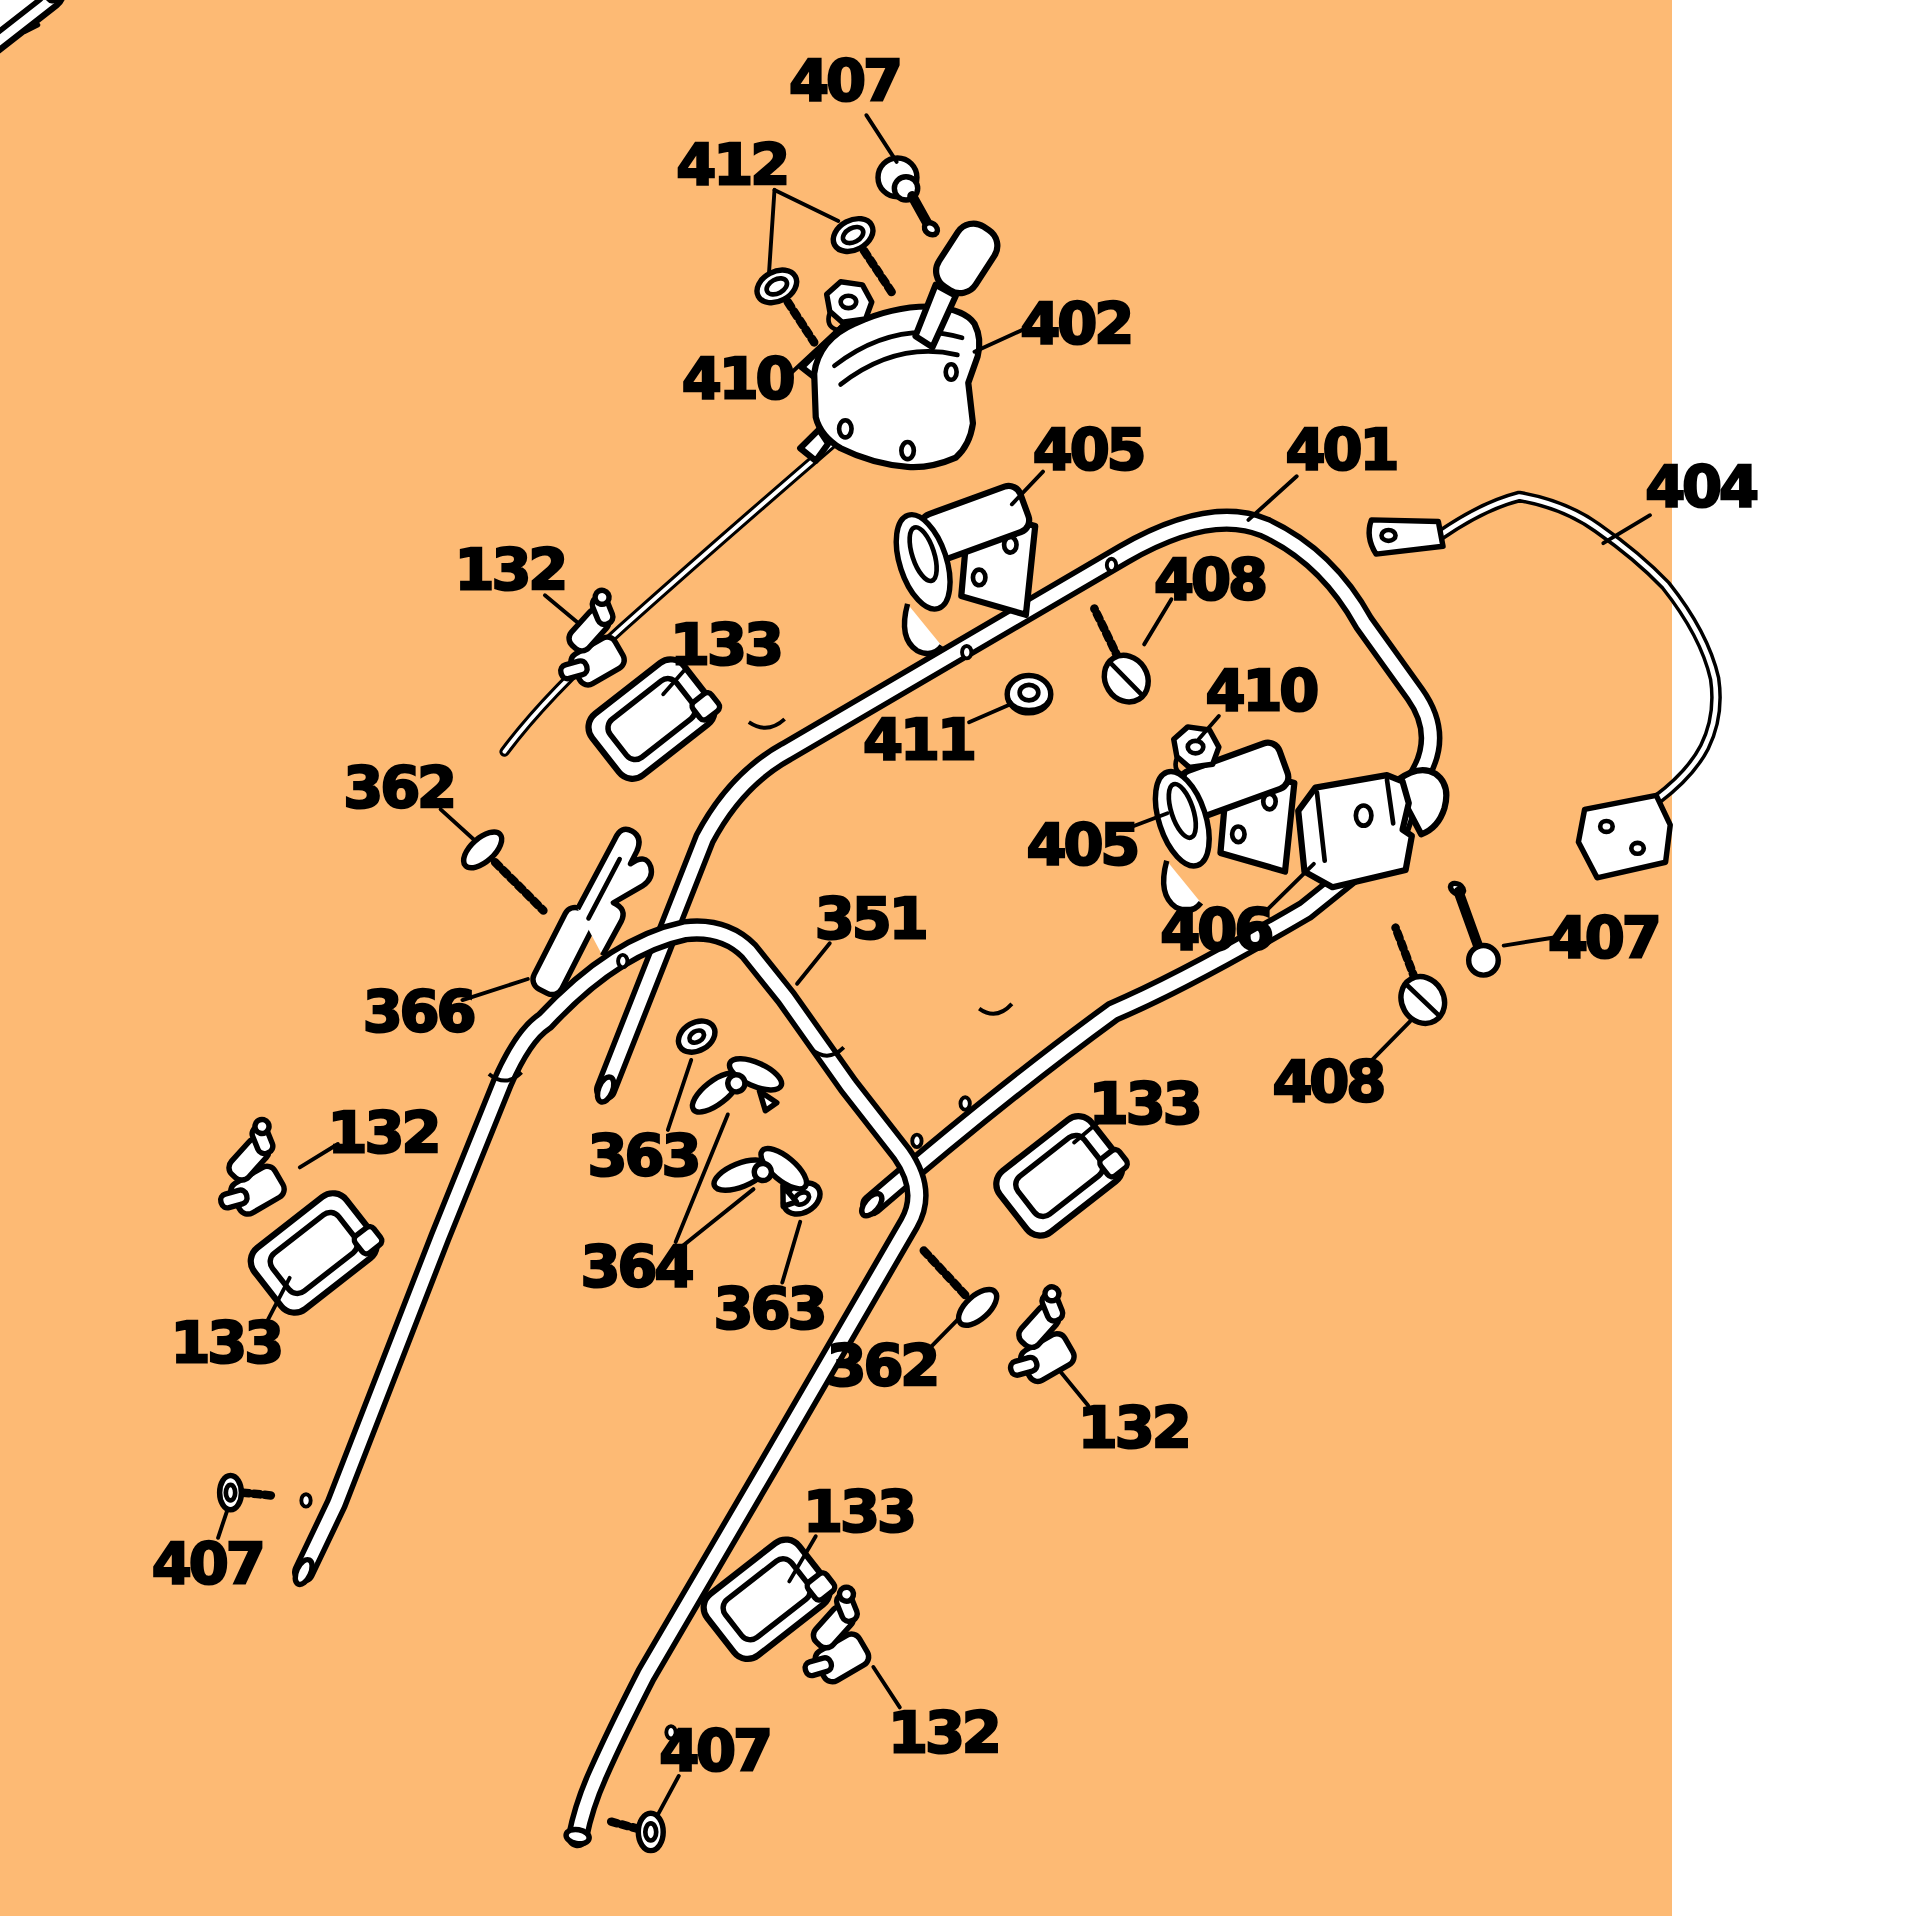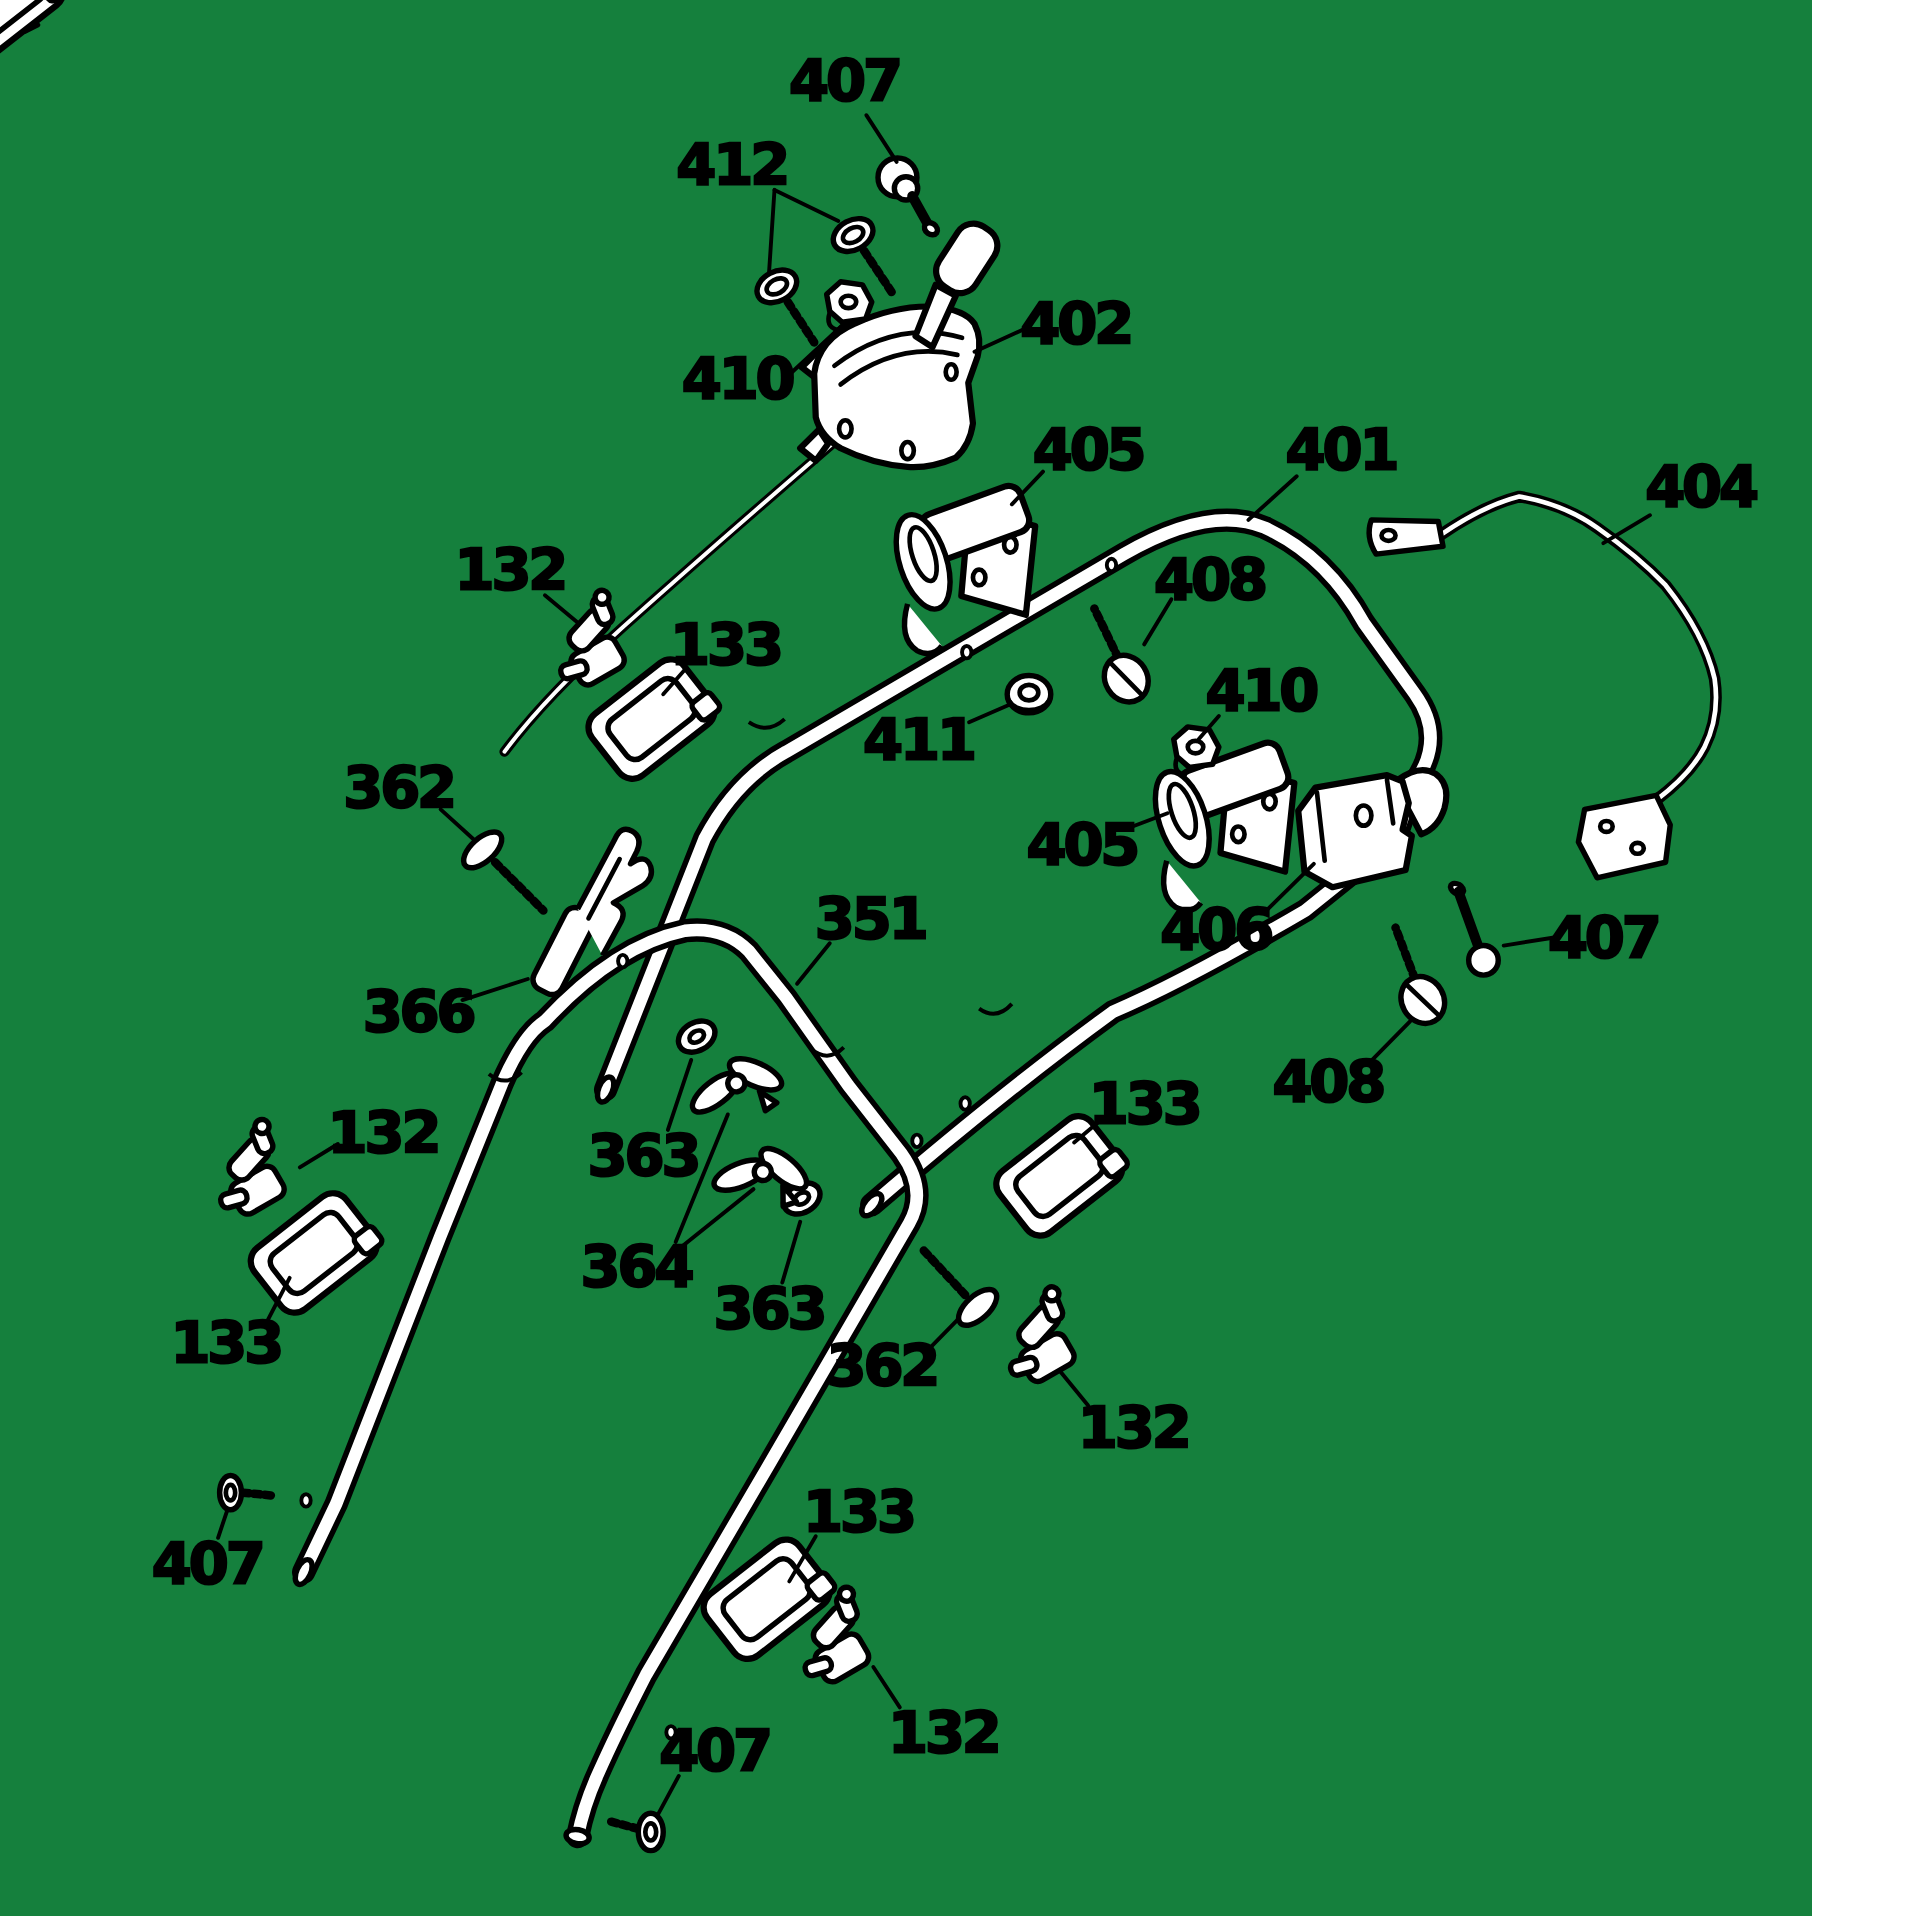--- a/index.html
+++ b/index.html
@@ -1,16 +1,16 @@
 <!DOCTYPE html>
 <html style="font-size:12.5px"><head>
 <meta charset="utf-8">
 <style>
   html,body{margin:0;padding:0;background:#ffffff;}
-  .stage{width:1812px;height:1916px;background:#15803d;position:relative;}
+  .stage{width:1672px;height:1916px;background:#fdba74;position:relative;}
   svg{display:block;}
   .callout{
     font-family:"DejaVu Sans",sans-serif;
     font-weight:900;
     font-size:74px;
     letter-spacing:-4px;
     fill:#000;
     stroke:#000;
     stroke-width:3;
     paint-order:stroke;

